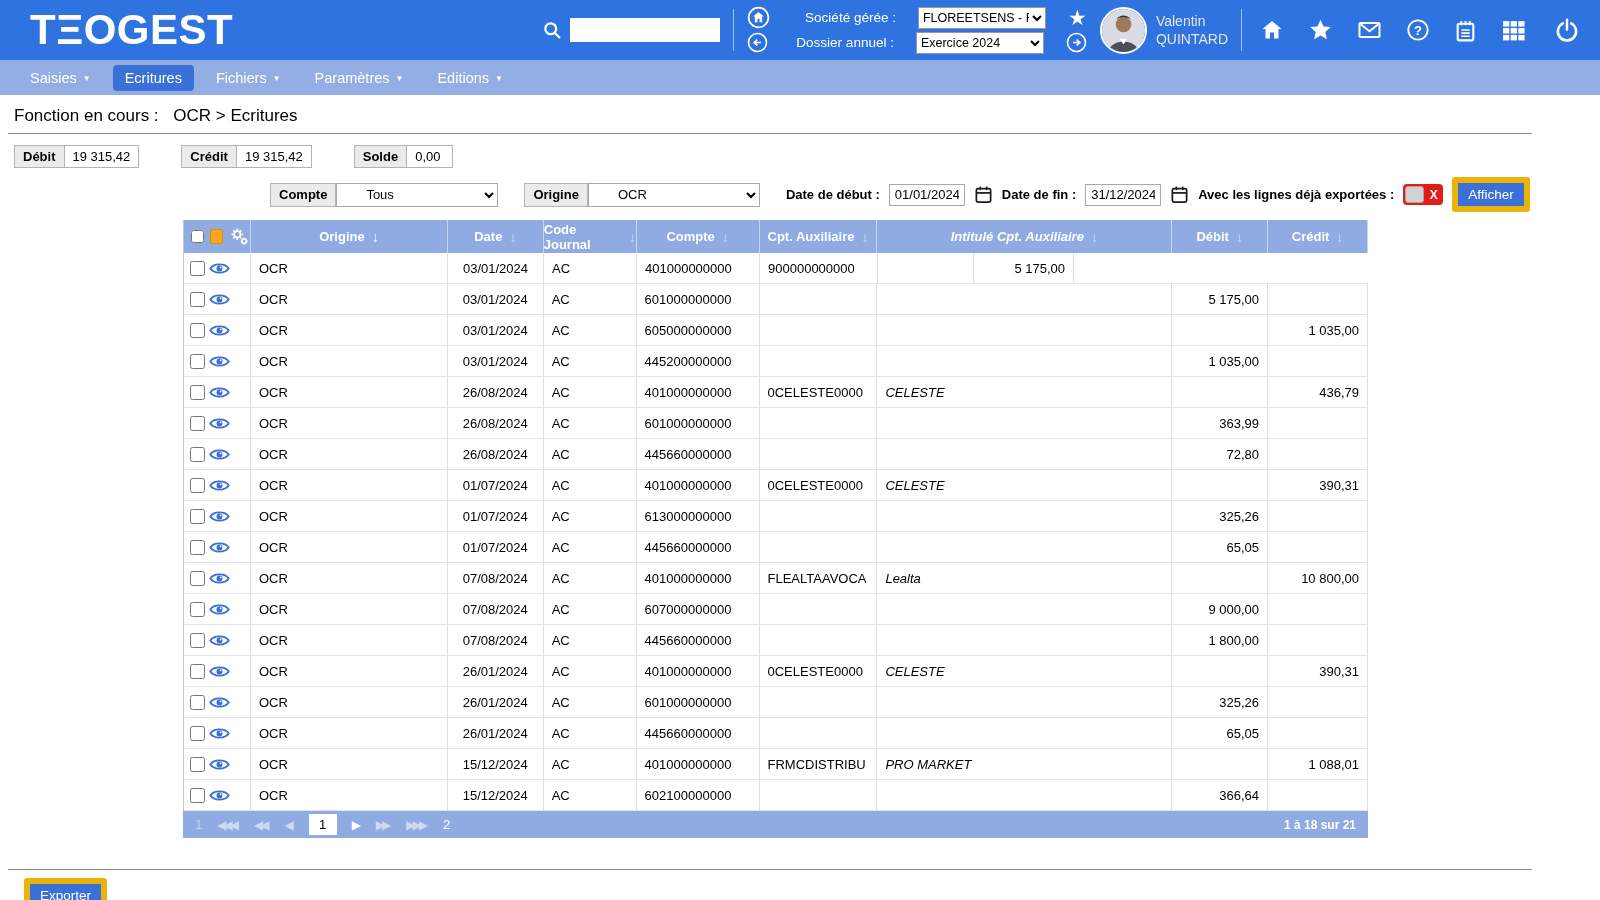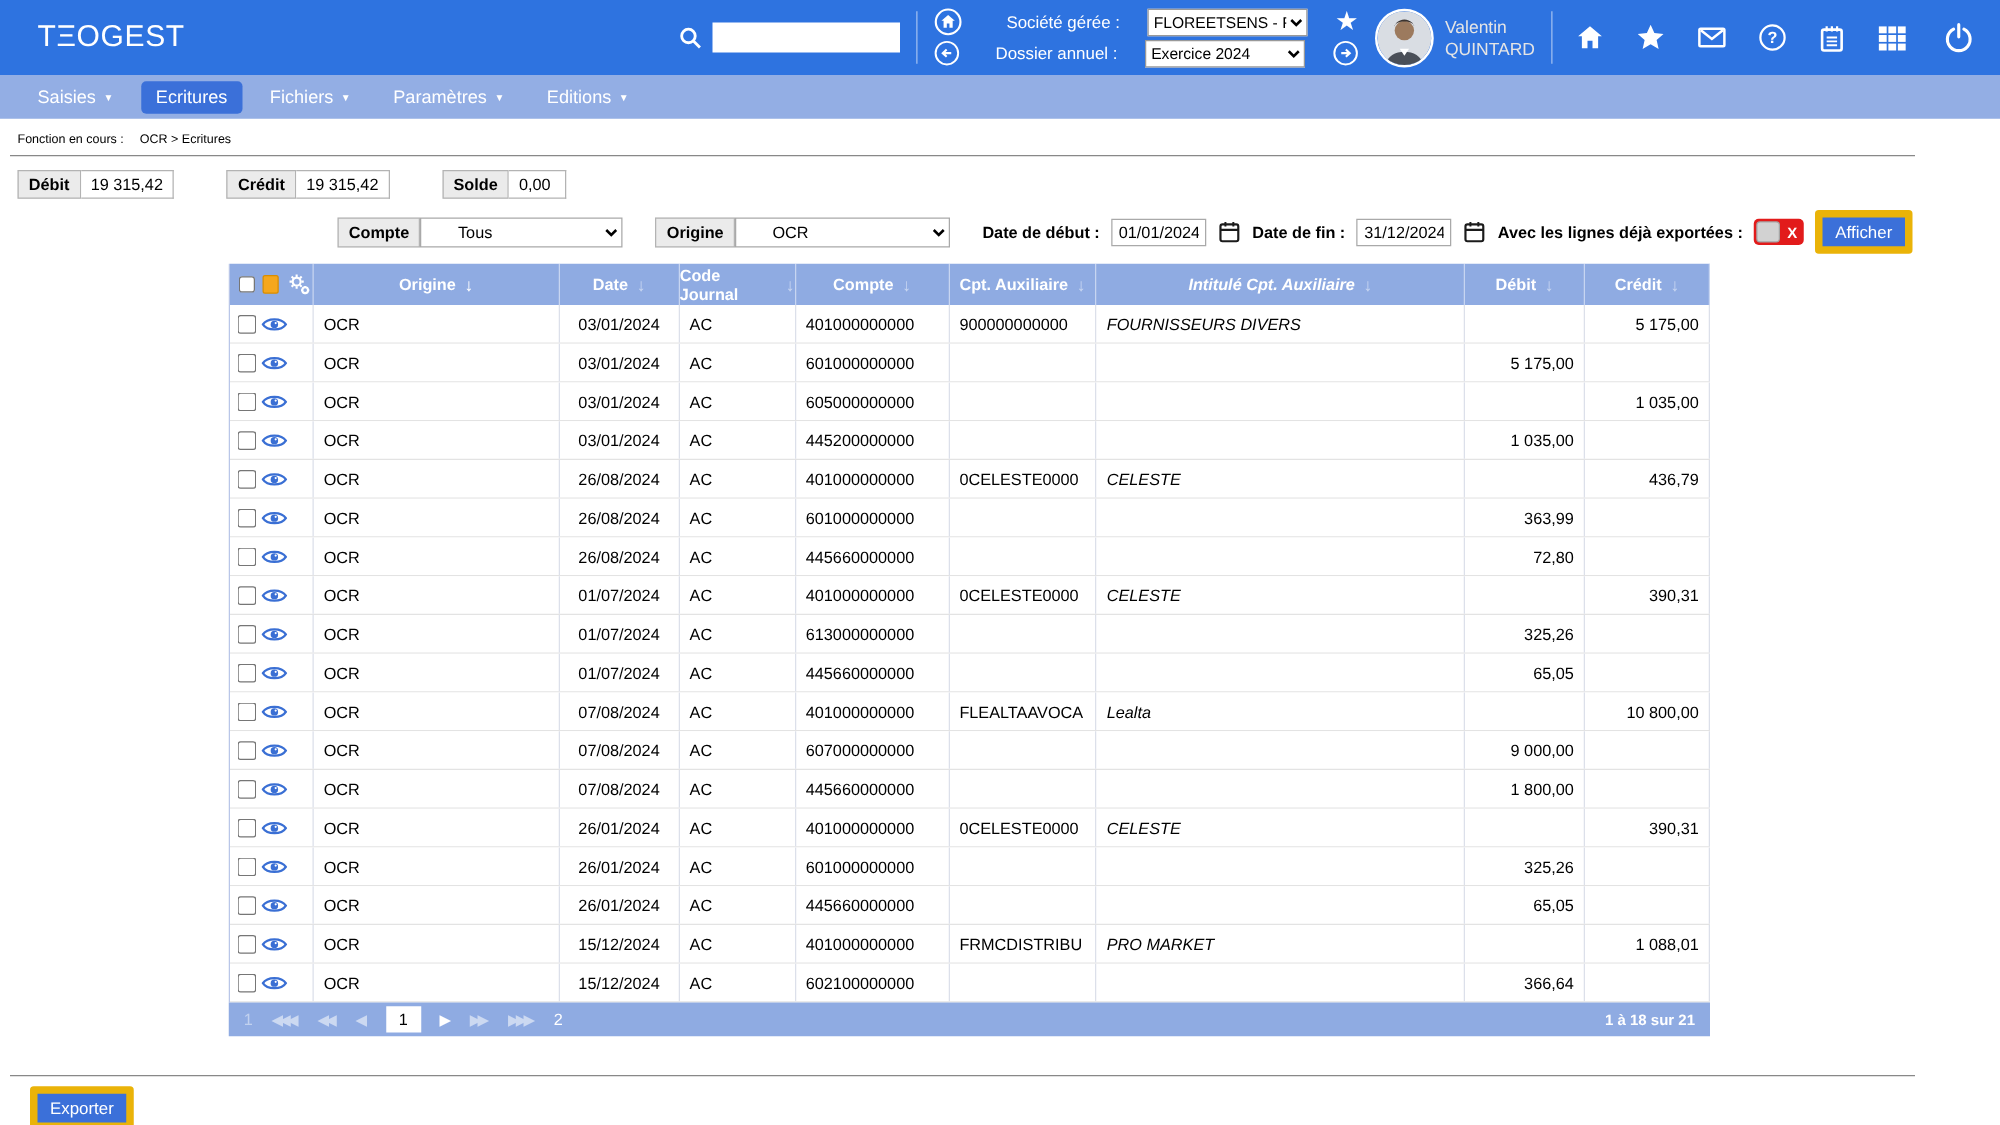--- a/index.html
+++ b/index.html
@@ -3,41 +3,41 @@
 <meta charset="utf-8">
 <style>
   * { box-sizing: border-box; }
   body {
     margin: 0; width: 1600px; height: 900px; overflow: hidden;
     background: #fff; color: #000;
     font-family: "Liberation Sans", sans-serif; font-size: 13px;
   }
   
   .topbar { height: 60px; background: #2e73e0; display: flex; align-items: center; padding: 0 14px 0 30px; }
-  .logo { color: #fff; font-size: 24px; font-weight: 400; letter-spacing: 0.5px; cursor: pointer; }
+  .logo { color: #fff; font-size: 42px; font-weight: 700; letter-spacing: 0.5px; cursor: pointer; }
   .search-wrap { margin-left: auto; display: flex; align-items: center; gap: 7px; }
   .search-input { width: 150px; height: 24px; border: none; background: #fff; padding: 0 6px; font-size: 13px; }
   .vdivider { width: 1px; height: 42px; background: rgba(255,255,255,.55); margin: 0 13px; }
   .ctx-row { display: flex; align-items: center; gap: 22px; height: 25px; }
   .ctx-label { color: #fff; min-width: 104px; text-align: right; font-size: 13.5px; }
   .ctx-select { width: 128px; height: 22px; border: 1px solid #999; background: #fff; font-size: 12.5px; font-family: "Liberation Sans", sans-serif; }
   .star { color: #fff; font-size: 21px; line-height: 1; cursor: pointer; }
   .circle-btn { display: inline-flex; cursor: pointer; }
   .avatar { width: 47px; height: 47px; border-radius: 50%; overflow: hidden; border: 2px solid #fff; margin-left: 13px; flex: none; cursor: pointer; }
   .username { color: #e5e5e5; font-size: 14px; line-height: 1.3; margin-left: 9px; }
   .toolbar { display: flex; align-items: center; gap: 23px; margin-left: 4px; }
   .tool-icon { display: inline-flex; cursor: pointer; }
   .power { margin-left: 28px; margin-right: 6px; display: inline-flex; cursor: pointer; }
   
   .navbar { height: 35px; background: #93aee4; display: flex; align-items: center; padding-left: 18px; gap: 10px; }
   .nav-item { color: #fff; font-size: 14.5px; padding: 5px 12px; border-radius: 4px; display: flex; align-items: center; gap: 6px; cursor: pointer; white-space: nowrap; }
   .nav-item.active { background: #3b70d9; }
   .caret { font-size: 8px; line-height: 1; padding-top: 2px; }
   
-  .breadcrumb { padding: 11px 0 0 14px; font-size: 10px; }
+  .breadcrumb { padding: 11px 0 0 14px; font-size: 17px; }
   .breadcrumb .val { margin-left: 10px; }
   hr.top-hr, hr.bottom-hr { border: none; border-top: 1px solid #888; margin: 7px 68px 0 8px; }
   
   .totals-row { display: flex; gap: 42px; margin: 11px 0 0 14px; }
   .kv { display: flex; align-items: stretch; }
   .kv .k { background: #ebebeb; border: 1px solid #b3b3b3; padding: 3px 8px; font-weight: bold; display: flex; align-items: center; }
   .kv .v { background: #fff; border: 1px solid #b3b3b3; border-left: none; padding: 3px 8px; min-width: 46px; display: flex; align-items: center; }
   
   .filters-row { display: flex; align-items: center; margin: 9px 0 0 270px; gap: 9px; }
   .filters-row .gap { width: 8px; }
@@ -373,21 +373,20 @@
               <circle cx="12" cy="8" r="3.4" fill="#3a6fd4"></circle>
               <circle cx="13.2" cy="6.8" r="1" fill="#fff"></circle>
             </svg>
           </span>
         </div>
         <div class="c col-origine">OCR</div>
         <div class="c col-date a-center">03/01/2024</div>
         <div class="c col-code">AC</div>
         <div class="c col-compte">401000000000</div>
         <div class="c col-aux">900000000000</div>
-        <div class="c col-intitule">FOURNISSEURS DIVERS</div>
         <div class="c col-debit a-right"></div>
         <div class="c col-credit a-right">5 175,00</div>
       </div>
       <div class="t-row">
         <div class="c col-sel">
           <input type="checkbox" style="">
           <span class="eye">
             <svg width="21" height="15" viewBox="0 0 24 16">
               <path d="M1.5 8 C5.5 1.8 18.5 1.8 22.5 8 C18.5 14.2 5.5 14.2 1.5 8 Z" fill="none" stroke="#3a6fd4" stroke-width="2.1"></path>
               <circle cx="12" cy="8" r="3.4" fill="#3a6fd4"></circle>

